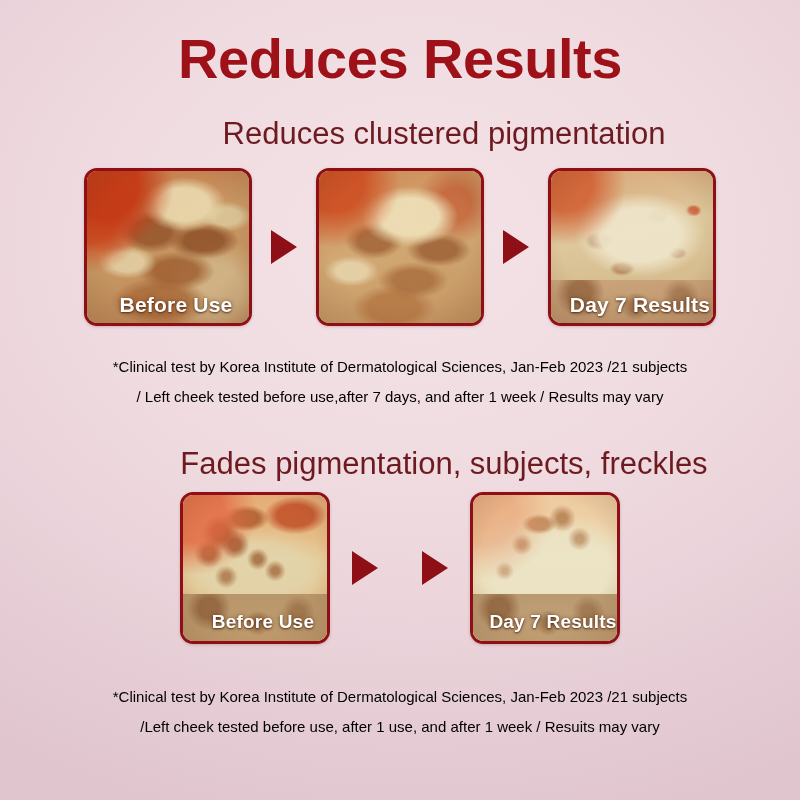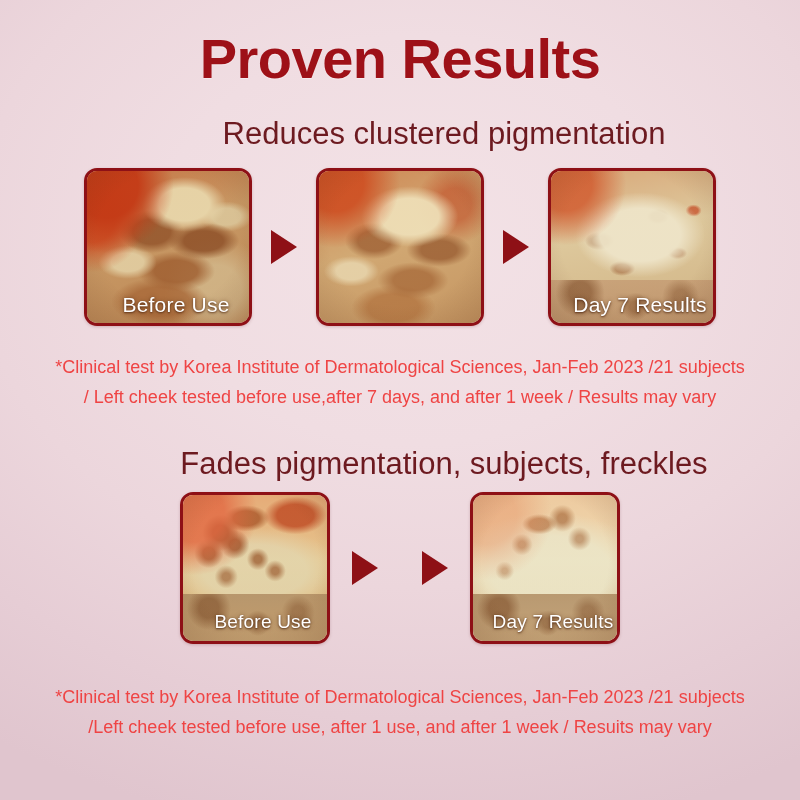--- a/index.html
+++ b/index.html
@@ -83,21 +83,21 @@
   }
 
   .panel-label {
     position: absolute;
     left: 16px;
     right: 0;
     bottom: 6px;
     text-align: center;
     color: #ffffff;
     font-size: 21px;
-    font-weight: 400;
+    font-weight: 700;
     letter-spacing: 0.2px;
     text-shadow: 0 1px 2px rgba(70,30,10,0.75), 0 0 4px rgba(80,40,15,0.55);
   }
   .row-2 .panel-label {
     font-size: 19px;
     bottom: 8px;
   }
 
   .arrow {
     width: 0;
@@ -109,22 +109,22 @@
     flex: 0 0 auto;
   }
   .row-2 .arrow { margin: 0 22px; }
 
   
   .disclaimer {
     position: absolute;
     left: 0;
     width: 800px;
     text-align: center;
-    color: #ef4444;
-    font-size: 18px;
+    color: #000000;
+    font-size: 15px;
     line-height: 30px;
     font-weight: 400;
   }
   .disc-1 { top: 352px; }
   .disc-2 { top: 682px; }
 
   
 
   
   .skin-r1-before {
@@ -249,21 +249,21 @@
     position: absolute;
     inset: 0;
     background: radial-gradient(ellipse 80% 80% at 50% 45%, rgba(0,0,0,0) 55%, rgba(90,45,20,0.22) 100%);
   }
 </style>
 </head>
 <body>
 
 <div class="page">
 
-  <div class="title">Proven Results</div>
+  <div class="title">Reduces Results</div>
 
   <div class="section-heading heading-1">Reduces clustered pigmentation</div>
 
   <div class="panel-row row-1">
 
     <div class="panel">
       <div class="skin skin-r1-before"></div>
       <div class="vignette"></div>
       <div class="panel-label">Before Use</div>
     </div>

